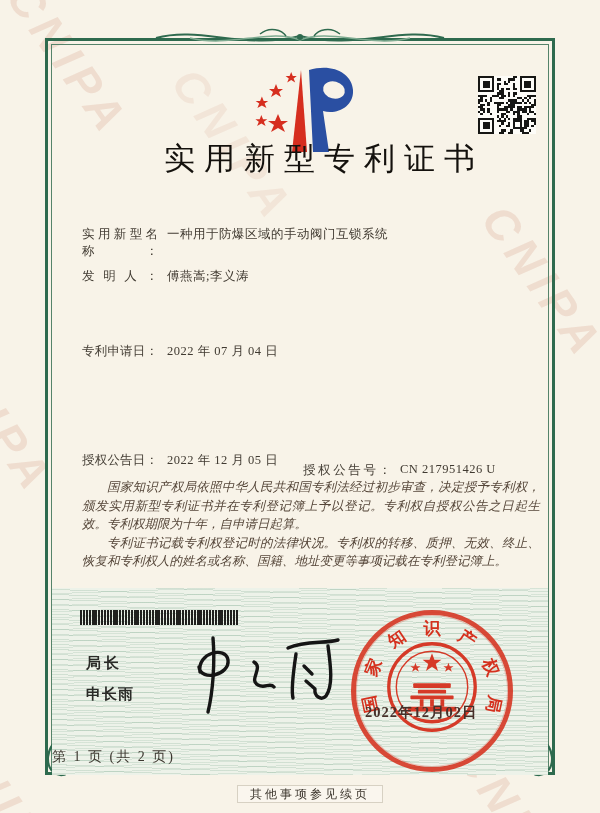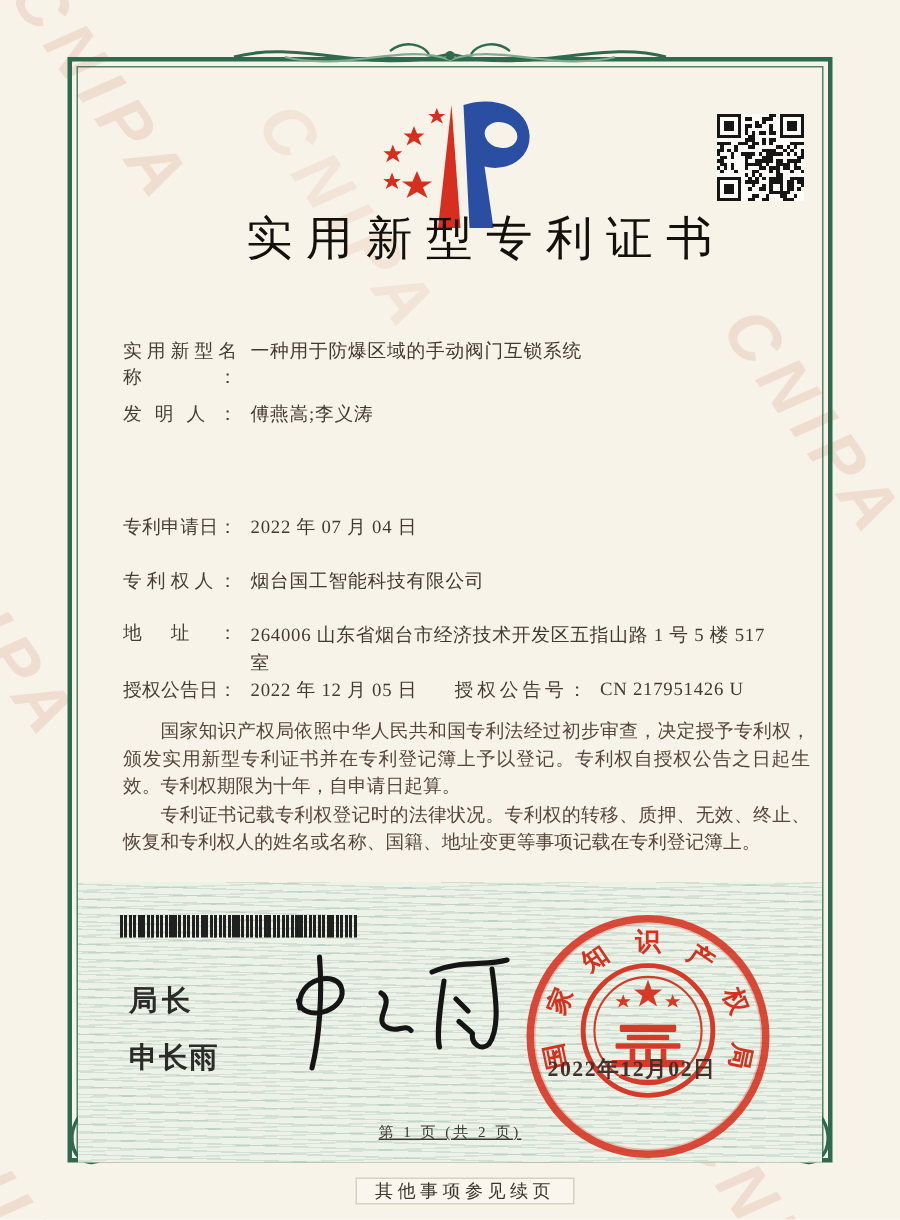--- a/index.html
+++ b/index.html
@@ -48,45 +48,45 @@
   }
   
   .row{position:absolute;left:82px;width:460px;z-index:4;font-size:12.5px;color:#443e35;}
   .lbl{
     display:inline-block;width:76px;
     text-align:justify;text-align-last:justify;
     vertical-align:top;color:#443e35;
   }
   .val{display:inline-block;margin-left:9px;vertical-align:top;letter-spacing:0.5px;color:#403a31;}
   .val.wrap{width:352px;line-height:19px;}
-  .grant2{position:absolute;left:221px;top:0;}
+  .grant2{position:absolute;left:221px;top:10px;}
   .lbl2{display:inline-block;width:88px;text-align:justify;text-align-last:justify;vertical-align:top;}
   
   .body-text{
     position:absolute;left:82px;top:478px;width:458px;z-index:4;
     font-size:12.5px;line-height:18.5px;color:#554639;
-    text-align:justify;
+    font-style:italic;text-align:justify;
   }
   .body-text p{margin:0;text-indent:2em;}
   
   .band{
     position:absolute;left:52px;top:588px;width:496px;height:187px;z-index:3;
     background-color:#edf2e9;
     background-image:
       repeating-linear-gradient(2deg, rgba(95,150,118,.20) 0 1px, rgba(0,0,0,0) 1px 5px),
       repeating-linear-gradient(-2deg, rgba(95,150,118,.16) 0 1px, rgba(0,0,0,0) 1px 6px);
   }
   .barcode{
     position:absolute;left:28px;top:22px;width:158px;height:15px;
     background-image:
       repeating-linear-gradient(90deg,#20201e 0 2px,rgba(0,0,0,0) 2px 3px),
       repeating-linear-gradient(90deg,#20201e 0 1px,rgba(0,0,0,0) 1px 7px);
   }
   .director{position:absolute;left:34px;top:66px;font-family:"Liberation Sans","DejaVu Sans",sans-serif;
-    font-size:19px;font-weight:bold;color:#2b2b28;letter-spacing:3px;}
+    font-size:15px;font-weight:bold;color:#2b2b28;letter-spacing:3px;}
   .director .name{margin-top:12px;letter-spacing:1px;}
   .signature{position:absolute;left:118px;top:44px;width:180px;height:86px;}
   
   .seal{position:absolute;left:299px;top:22px;width:162px;height:162px;}
   .seal-ring{
     position:absolute;inset:0;border-radius:50%;
     border:5px solid rgba(213,49,30,0.88);
     box-shadow:inset 0 0 0 1px rgba(213,49,30,0.25);
   }
   .seal-arc span{
@@ -96,21 +96,21 @@
   }
   .seal-emblem{position:absolute;left:34px;top:30px;width:94px;height:94px;opacity:.95;}
   .seal-date{
     position:absolute;left:14px;top:93px;width:150px;
     font-size:14.5px;font-weight:bold;letter-spacing:1px;color:#46302a;
     white-space:nowrap;
   }
   
   .page-number{
     position:absolute;left:0;top:160px;width:100%;
-    text-align:center;font-size:10px;letter-spacing:2px;color:#3c372f;text-decoration:underline;
+    font-size:14px;letter-spacing:2px;color:#3c372f;
   }
   .footer-note{
     position:absolute;left:0;top:786px;width:100%;z-index:4;
     text-align:center;font-size:12px;letter-spacing:3px;color:#3b352c;padding-left:10px;
   }
   .footer-note span{border:1px solid rgba(150,140,115,0.35);padding:1px 12px;background:rgba(255,255,255,0.25);}
 </style>
 </head>
 <body>
 
@@ -376,26 +376,20 @@
 
   <div class="row" style="top:268px">
     <span class="lbl">发明人：</span><span class="val">傅燕嵩;李义涛</span>
   </div>
   <div class="row" style="top:226px">
     <span class="lbl">实用新型名称：</span><span class="val">一种用于防爆区域的手动阀门互锁系统</span>
   </div>
   <div class="row" style="top:343px">
     <span class="lbl">专利申请日：</span><span class="val">2022 年 07 月 04 日</span>
   </div>
-  <div class="row" style="top:379px">
-    <span class="lbl">专利权人：</span><span class="val">烟台国工智能科技有限公司</span>
-  </div>
-  <div class="row" style="top:414px">
-    <span class="lbl">地址：</span><span class="val wrap">264006 山东省烟台市经济技术开发区五指山路 1 号 5 楼 517 室</span>
-  </div>
   <div class="row" style="top:452px">
     <span class="lbl">授权公告日：</span><span class="val">2022 年 12 月 05 日</span>
     <span class="grant2">
       <span class="lbl2">授权公告号：</span><span class="val">CN 217951426 U</span>
     </span>
   </div>
 
   <div class="body-text">
     <p>国家知识产权局依照中华人民共和国专利法经过初步审查，决定授予专利权，颁发实用新型专利证书并在专利登记簿上予以登记。专利权自授权公告之日起生效。专利权期限为十年，自申请日起算。</p>
     <p>专利证书记载专利权登记时的法律状况。专利权的转移、质押、无效、终止、恢复和专利权人的姓名或名称、国籍、地址变更等事项记载在专利登记簿上。</p>

